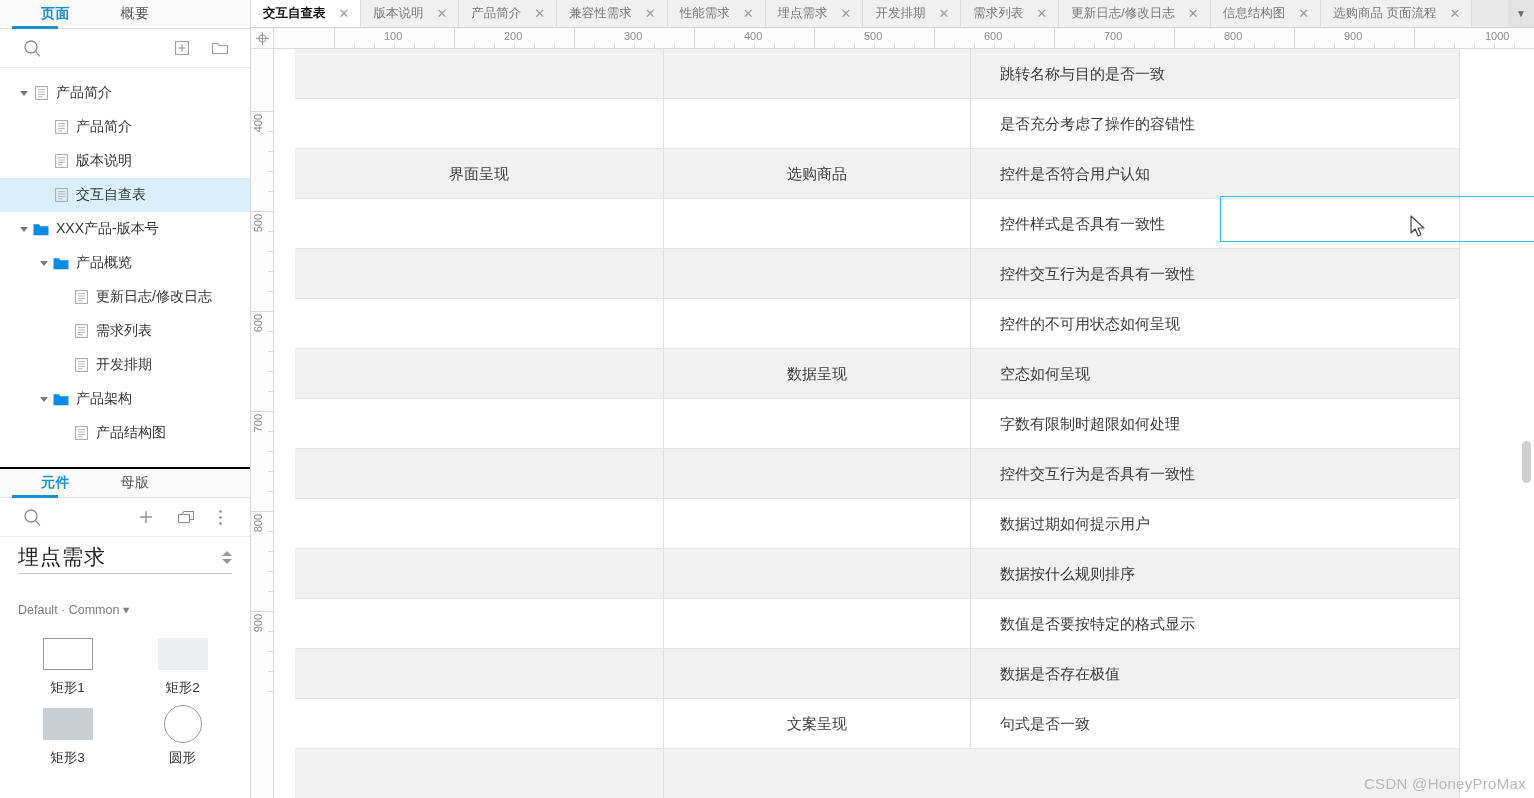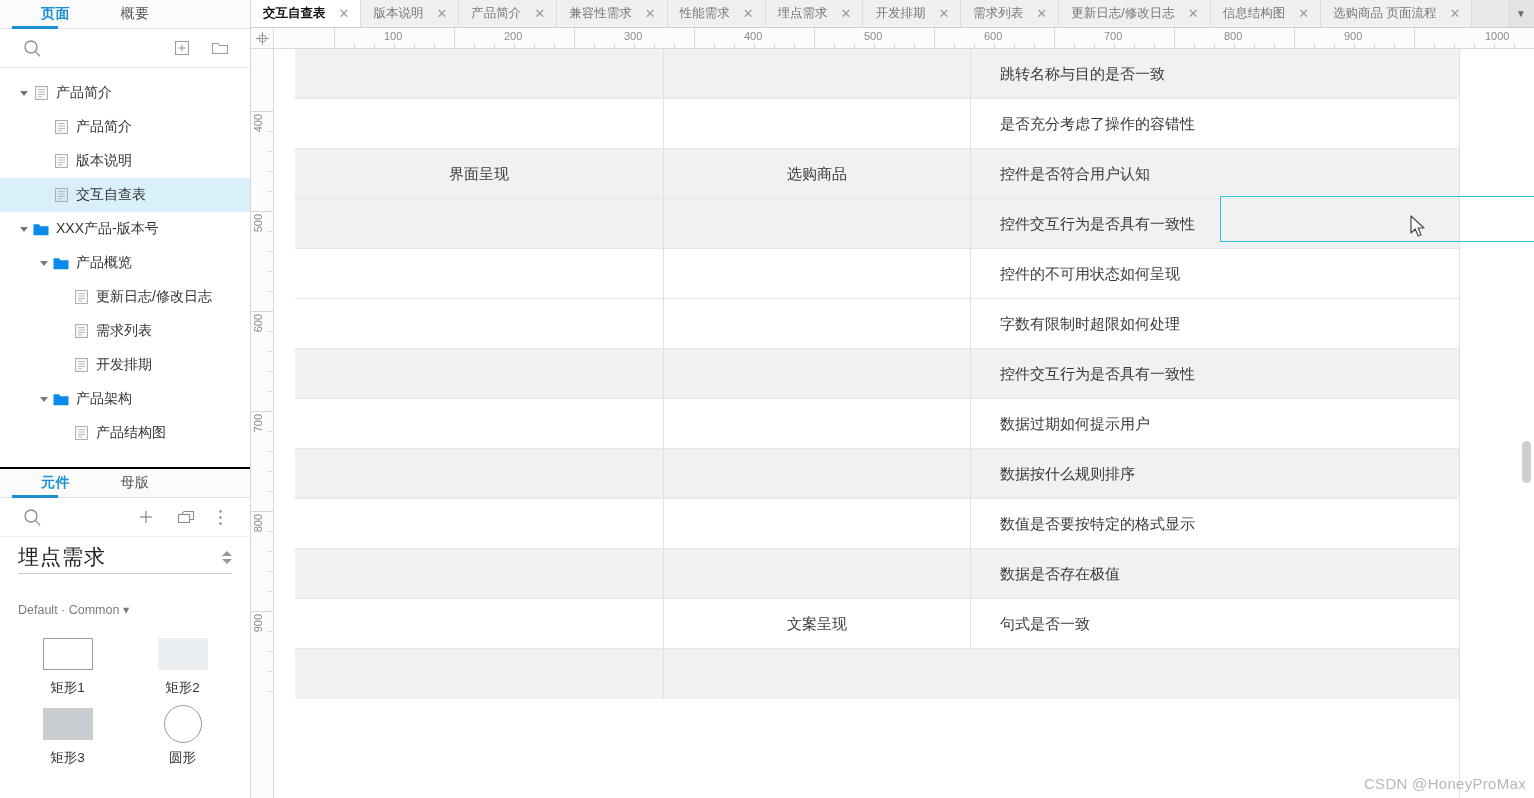--- a/index.html
+++ b/index.html
@@ -833,30 +833,42 @@
                 <div class="scell c2"></div>
                 <div class="scell c3">是否充分考虑了操作的容错性</div>
                 <div class="row-sep"></div>
               </div>
               <div class="srow odd">
                 <div class="scell c1">界面呈现</div>
                 <div class="scell c2">选购商品</div>
                 <div class="scell c3">控件是否符合用户认知</div>
                 <div class="row-sep"></div>
               </div>
+              <div class="srow even">
+                <div class="scell c1"></div>
+                <div class="scell c2"></div>
+                <div class="scell c3">控件样式是否具有一致性</div>
+                <div class="row-sep"></div>
+              </div>
               <div class="srow odd">
                 <div class="scell c1"></div>
                 <div class="scell c2"></div>
                 <div class="scell c3">控件交互行为是否具有一致性</div>
                 <div class="row-sep"></div>
               </div>
               <div class="srow even">
                 <div class="scell c1"></div>
                 <div class="scell c2"></div>
                 <div class="scell c3">控件的不可用状态如何呈现</div>
+                <div class="row-sep"></div>
+              </div>
+              <div class="srow odd">
+                <div class="scell c1"></div>
+                <div class="scell c2">数据呈现</div>
+                <div class="scell c3">空态如何呈现</div>
                 <div class="row-sep"></div>
               </div>
               <div class="srow even">
                 <div class="scell c1"></div>
                 <div class="scell c2"></div>
                 <div class="scell c3">字数有限制时超限如何处理</div>
                 <div class="row-sep"></div>
               </div>
               <div class="srow odd">
                 <div class="scell c1"></div>

